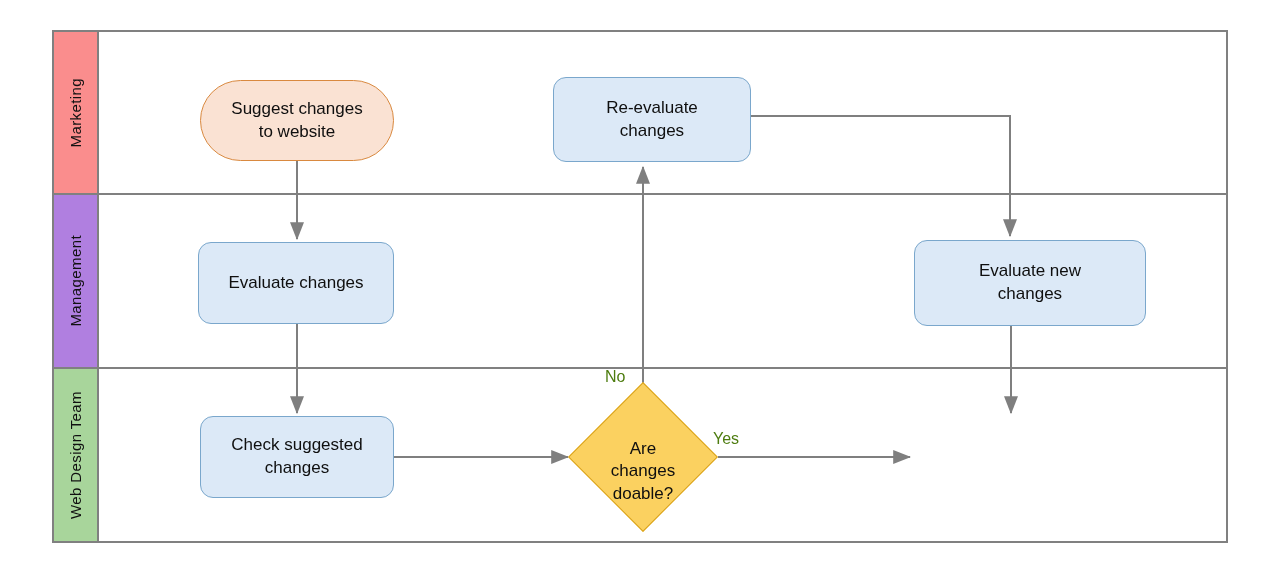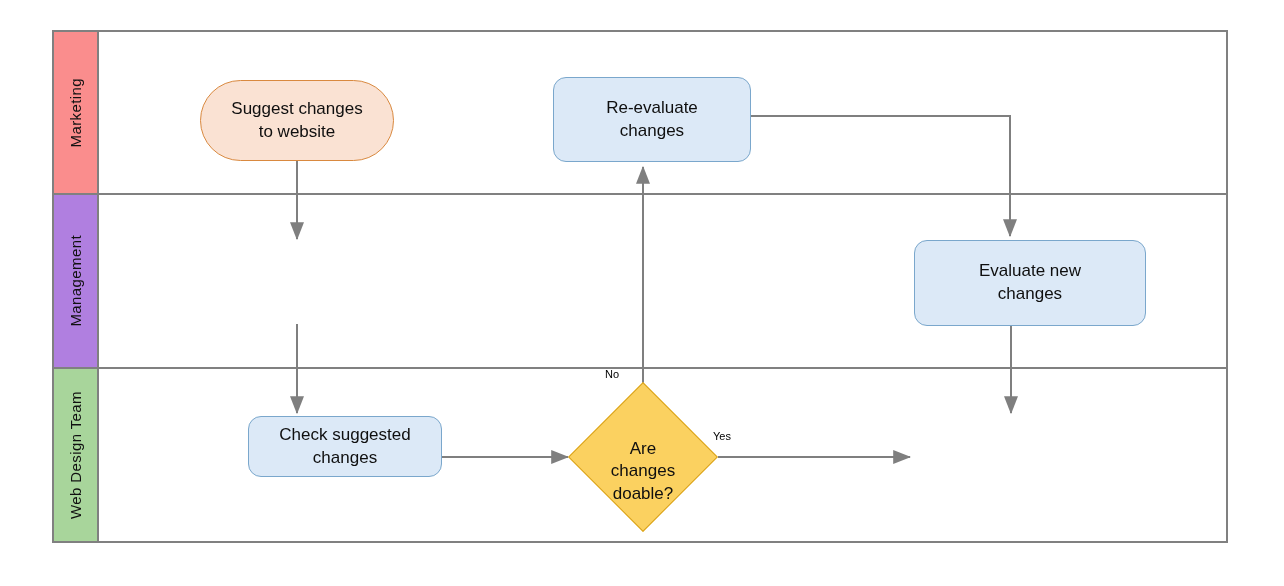--- a/index.html
+++ b/index.html
@@ -119,22 +119,22 @@
   .node.decision .label {
     position: relative;
     z-index: 2;
     padding: 0;
     margin-top: 29px;
   }
 
   
   .edge-label {
     position: absolute;
-    font-size: 11px;
-    color: #000000;
+    font-size: 16px;
+    color: #4d7c0f;
     background: transparent;
     white-space: nowrap;
     z-index: 6;
   }
 </style>
 </head>
 <body>
 
 <div id="stage">
 
@@ -186,26 +186,29 @@
   </svg>
 
   <div class="node terminator" style="left:200px; top:80px; width:194px; height:81px;">
     <span class="label">Suggest changes<br>to website</span>
   </div>
 
   <div class="node process" style="left:545px; top:77px; width:198px; height:85px;margin-left:8px;">
     <span class="label">Re-evaluate<br>changes</span>
   </div>
 
+  <div class="node process" style="left:198px; top:242px; width:196px; height:82px;">
+    <span class="label">Evaluate changes</span>
+  </div>
 
   <div class="node process" style="left:914px; top:240px; width:232px; height:86px;">
     <span class="label">Evaluate new<br>changes</span>
   </div>
 
-  <div class="node process" style="left:200px; top:416px; width:194px; height:61px;margin-left:48px;">
+  <div class="node process" style="left:200px; top:416px; width:194px; height:82px;">
     <span class="label">Check suggested<br>changes</span>
   </div>
 
   <div class="node decision" style="left:590px; top:404px; width:106px; height:106px;">
     <div class="diamond-shape"></div>
     <span class="label">Are<br>changes<br>doable?</span>
   </div>
 
 
   <div class="edge-label" style="left:605px; top:368px;">No</div>

